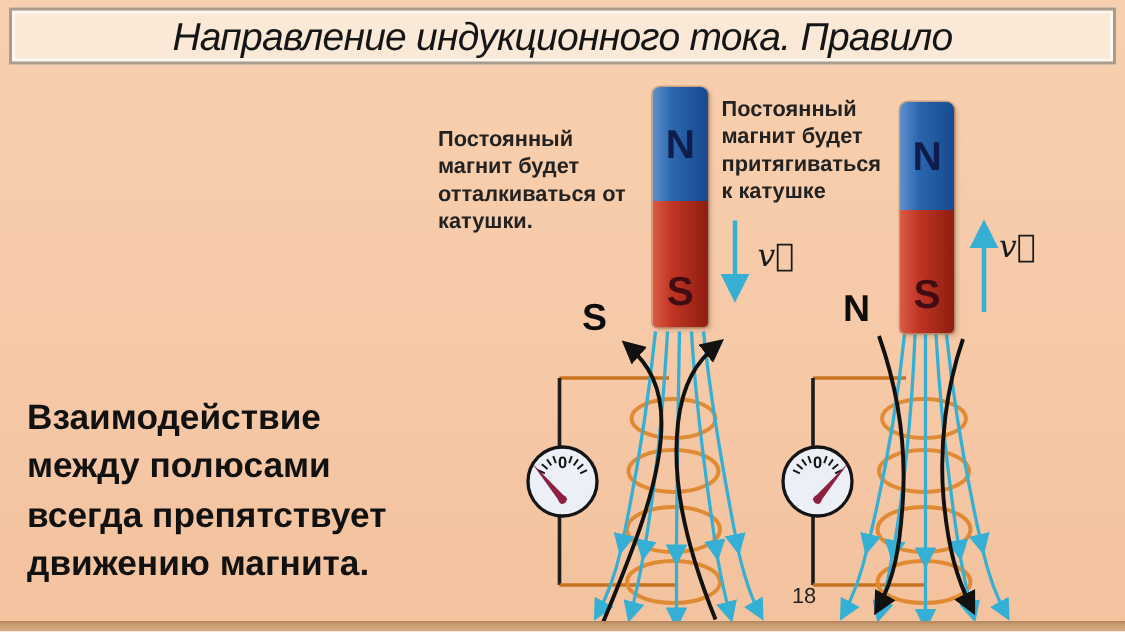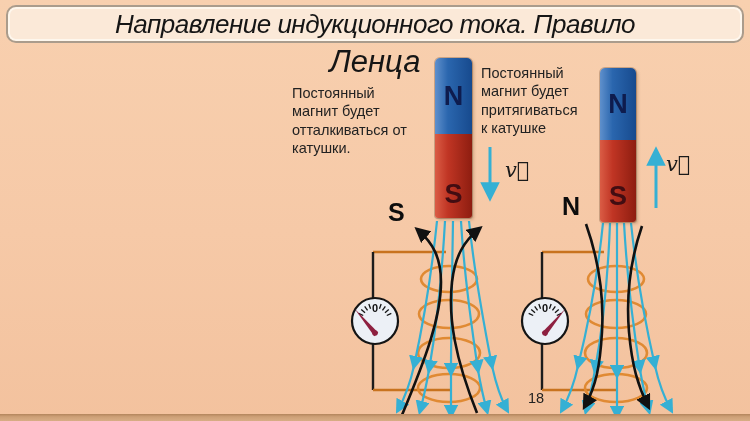--- a/index.html
+++ b/index.html
@@ -4,36 +4,36 @@
 <style>
   * { margin:0; padding:0; box-sizing:border-box; }
   body { font-family:"Liberation Sans", sans-serif; }
   .slide {
     position:relative; width:750px; height:421px; overflow:hidden;
     background:linear-gradient(180deg,#f8d0af 0%,#f6c9a7 55%,#f3c29e 100%);
   }
   
   .title-box {
     position:absolute; left:6px; top:5px; width:738px; height:38px;
-    background:#fbe9d8; border:2px solid #aa9c8c; border-radius:10px;
+    background:#fbe9d8; border:2px solid #aa9c8c; border-radius:0;
     box-shadow:inset 0 0 0 2px rgba(255,250,242,.8);
     display:flex; align-items:center; justify-content:center;
   }
   .title-line1 {
     font-style:italic; font-size:26px; color:#151515; letter-spacing:-.5px;
     white-space:nowrap;
   }
   .title-line2 {
     position:absolute; left:0; top:44px; width:750px; text-align:center;
     font-style:italic; font-size:31px; color:#151515;
   }
   
   .caption {
     position:absolute; white-space:pre-line; color:#222;
-    font-size:14.5px; line-height:1.26; font-weight:400;
+    font-size:14.5px; line-height:1.26; font-weight:700;
   }
   .caption-left  { left:292px; top:84px; width:150px; }
   .caption-right { left:481px; top:64px; width:122px; }
   .caption-bottom {
     position:absolute; left:18px; top:262px; width:300px;
     white-space:pre-line; font-weight:bold; font-size:23.5px;
     line-height:1.38; color:#111;
   }
   
   .magnet {
@@ -86,30 +86,33 @@
   }
 </style>
 </head>
 <body>
 
 <div class="slide">
 
   <div class="title-box">
     <span class="title-line1">Направление индукционного тока. Правило</span>
   </div>
-  <div class="title-line2">Ленца</div>
 
   <div class="caption caption-left">Постоянный
 магнит будет
 отталкиваться от
 катушки.</div>
   <div class="caption caption-right">Постоянный
 магнит будет
 притягиваться
 к катушке</div>
+  <div class="caption-bottom">Взаимодействие
+между полюсами
+всегда препятствует
+движению магнита.</div>
 
   <svg class="diagram-svg" width="750" height="421" viewBox="0 0 750 421">
     <defs>
       <marker id="arr-cyan" viewBox="0 0 10 10" refX="7" refY="5" markerWidth="6.5" markerHeight="6.5" orient="auto-start-reverse">
         <path d="M0,0 L10,5 L0,10 z" fill="#35b0d4"></path>
       </marker>
       <marker id="arr-black" viewBox="0 0 10 10" refX="7" refY="5" markerWidth="6" markerHeight="6" orient="auto-start-reverse">
         <path d="M0,0 L10,5 L0,10 z" fill="#111"></path>
       </marker>
     </defs>

